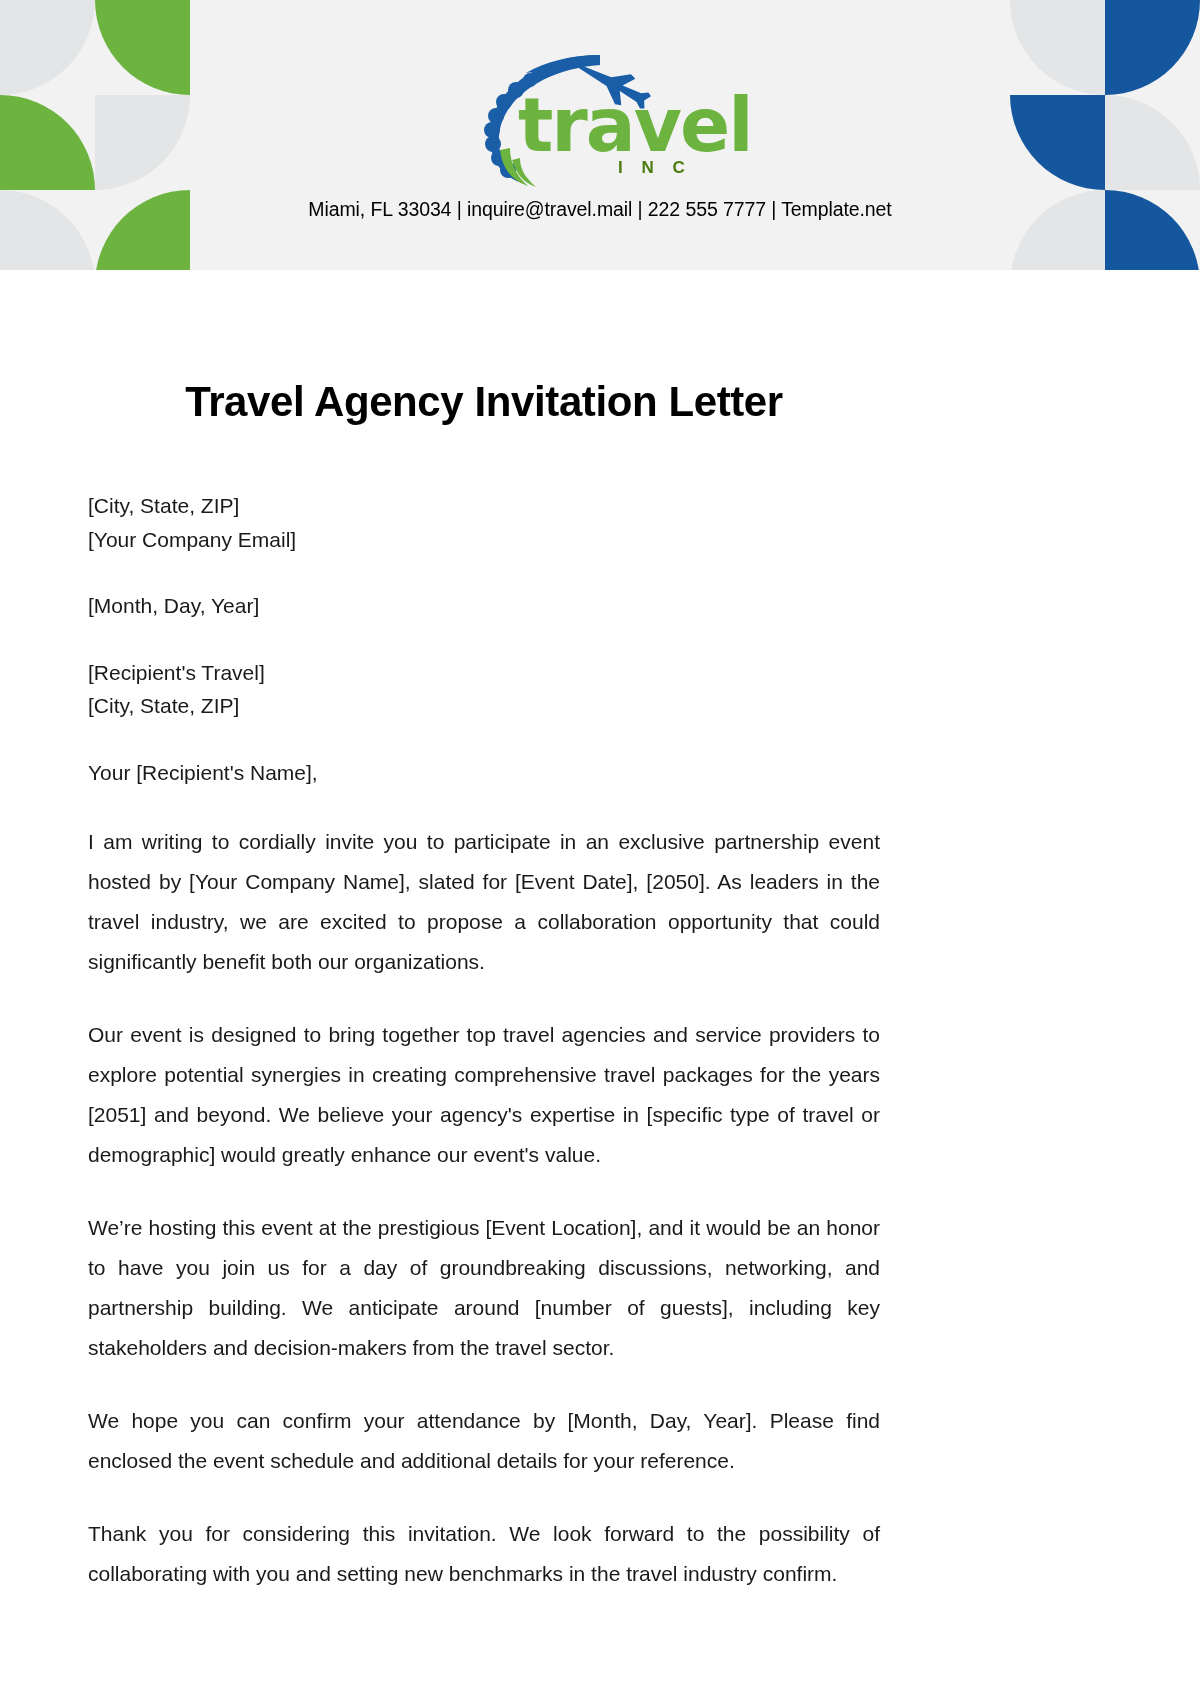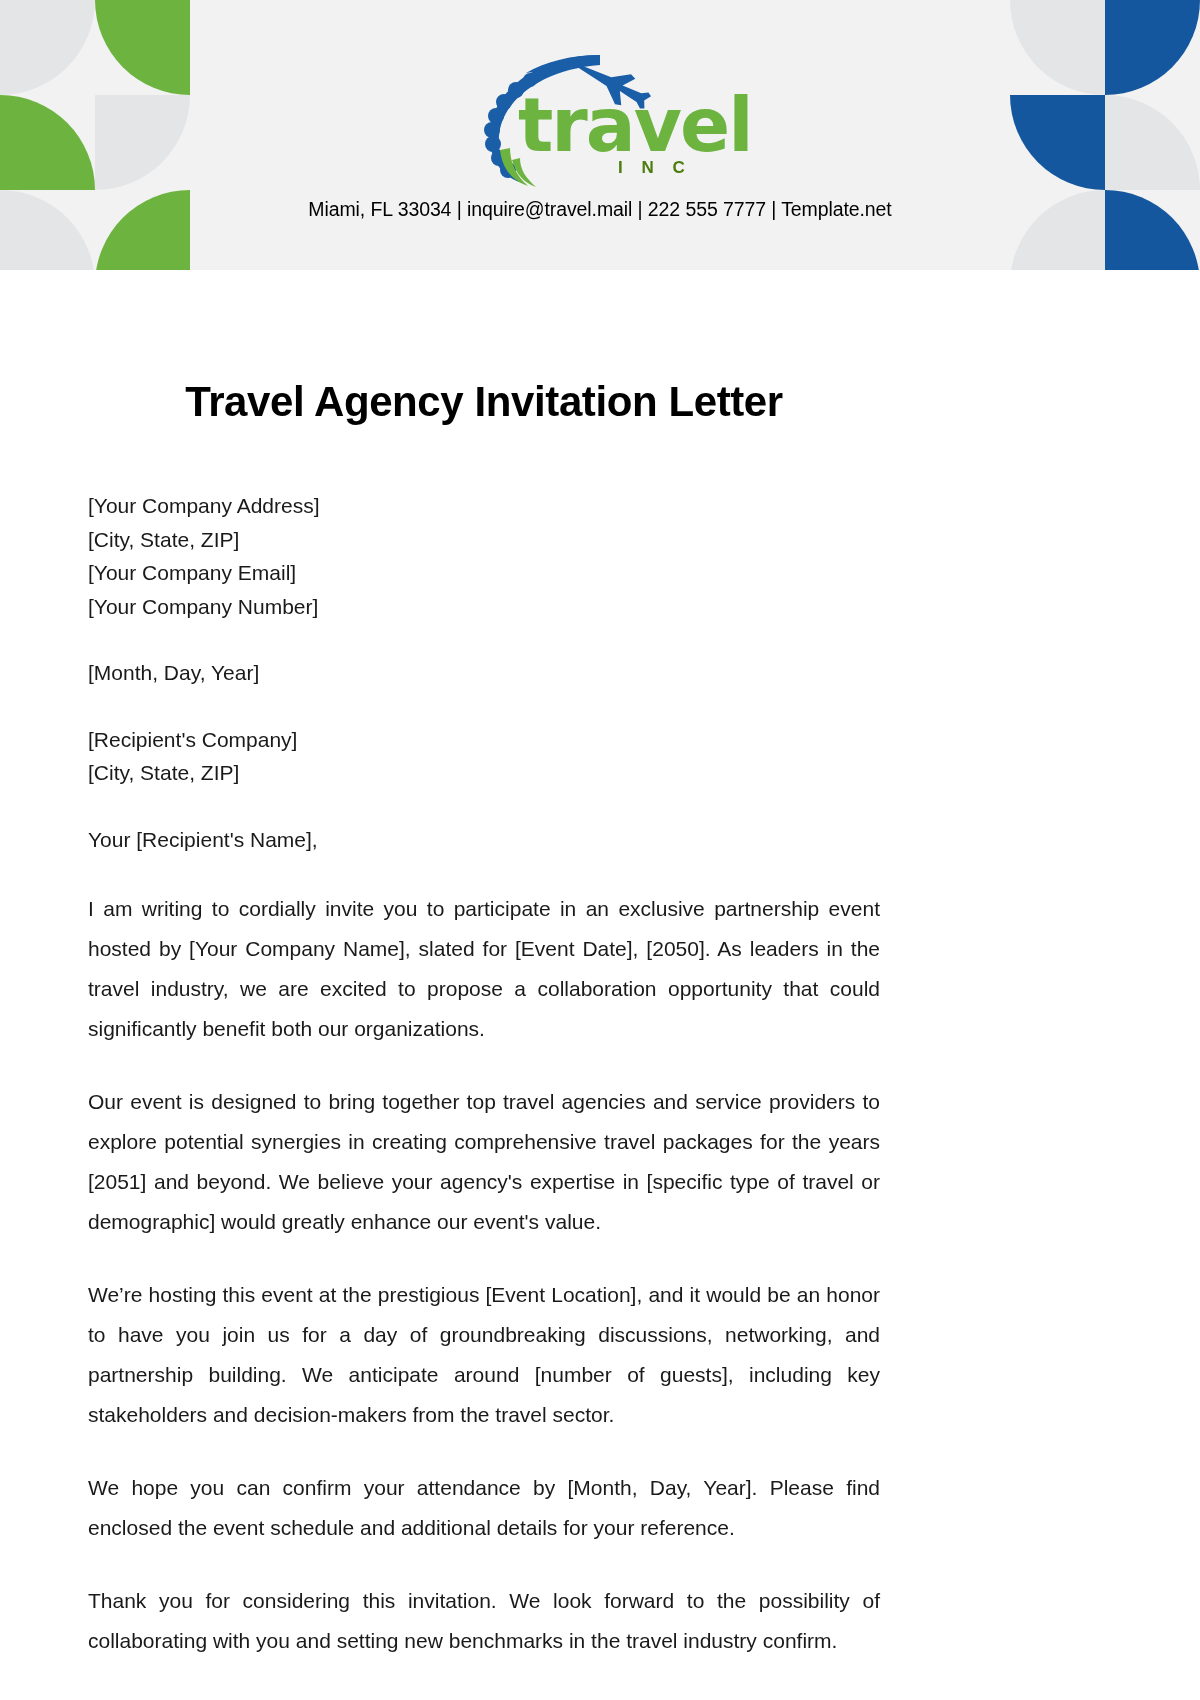--- a/index.html
+++ b/index.html
@@ -199,36 +199,34 @@
   </div>
 
   <div class="contact-line">Miami, FL 33034 | inquire@travel.mail | 222 555 7777 | Template.net</div>
 </div>
 
 <div class="doc">
 
   <h1 class="page-title">Travel Agency Invitation Letter</h1>
 
   <div class="block first">
-    <div class="line">[Your Company Address]</div>
     <div class="line">[City, State, ZIP]</div>
     <div class="line">[Your Company Email]</div>
-    <div class="line">[Your Company Number]</div>
   </div>
 
   <div class="gap"></div>
 
   <div class="block">
     <div class="line">[Month, Day, Year]</div>
   </div>
 
   <div class="gap"></div>
 
   <div class="block">
-    <div class="line">[Recipient's Company]</div>
+    <div class="line">[Recipient's Travel]</div>
     <div class="line">[City, State, ZIP]</div>
   </div>
 
   <div class="gap"></div>
 
   <div class="block">
     <div class="line">Your [Recipient's Name],</div>
   </div>
 
   <div class="para-wrap">

